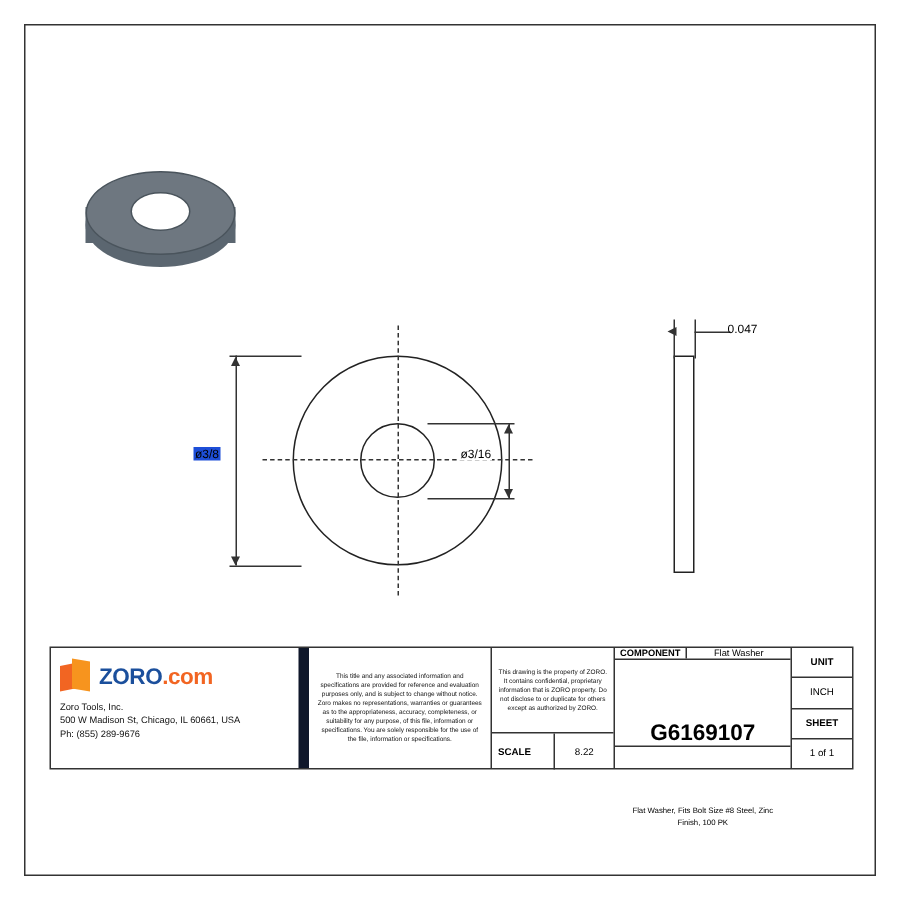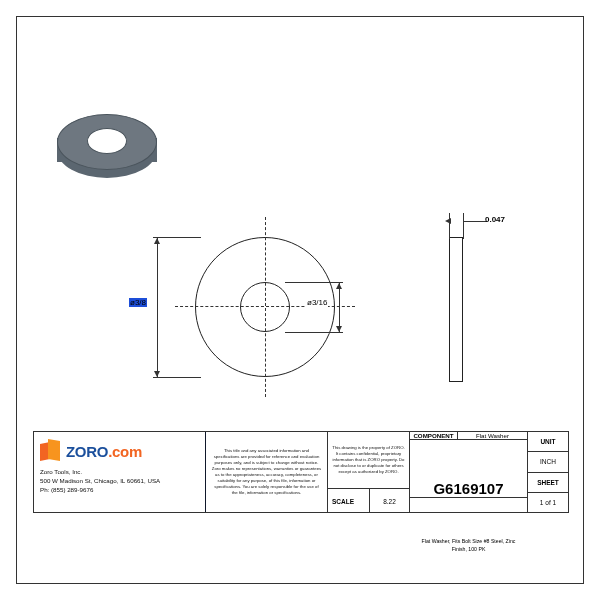--- a/index.html
+++ b/index.html
@@ -77,36 +77,36 @@
   .arrow{position:absolute;width:0;height:0;}
   .arr-up{border-left:3px solid transparent;border-right:3px solid transparent;border-bottom:6px solid #333;}
   .arr-down{border-left:3px solid transparent;border-right:3px solid transparent;border-top:6px solid #333;}
   .arr-left{border-top:3px solid transparent;border-bottom:3px solid transparent;border-right:6px solid #333;}
   
   .dim-id-ext-top{position:absolute;left:150px;top:60px;width:58px;height:0;border-top:1px solid #333;}
   .dim-id-ext-bot{position:absolute;left:150px;top:110px;width:58px;height:0;border-top:1px solid #333;}
   .dim-id-line{position:absolute;left:204px;top:60px;width:0;height:50px;border-left:1px solid #333;}
   .dim-id-label{position:absolute;left:171px;top:76px;font-size:8px;background:#fff;padding:0 1px;}
   
-  #sideview{position:absolute;left:420px;top:190px;width:120px;height:190px;font-weight:bold;}
+  #sideview{position:absolute;left:420px;top:190px;width:120px;height:190px;}
   .siderect{
     position:absolute;left:12px;top:30px;width:14px;height:145px;
     border:1px solid #222;box-sizing:border-box;background:#fff;
   }
   .thk-ext-l{position:absolute;left:12px;top:6px;width:0;height:26px;border-left:1px solid #333;}
   .thk-ext-r{position:absolute;left:26px;top:6px;width:0;height:26px;border-left:1px solid #333;}
   .thk-line{position:absolute;left:26px;top:14px;width:24px;height:0;border-top:1px solid #333;}
   .thk-label{position:absolute;left:48px;top:8px;font-size:8px;}
   
   #titleblock{
     position:absolute;left:16px;bottom:70px;width:536px;height:82px;
     border:1px solid #333;box-sizing:border-box;
     display:flex;
   }
-  .tb-left{width:172px;border-right:1px solid #0f172a;box-sizing:border-box;padding:8px 12px 4px 6px;display:flex;flex-direction:column;}
+  .tb-left{width:172px;border-right:7px solid #0f172a;box-sizing:border-box;padding:8px 12px 4px 6px;display:flex;flex-direction:column;}
   .logo-row{display:flex;align-items:center;gap:4px;margin-bottom:6px;}
   .logo-mark{width:22px;height:22px;position:relative;flex:none;}
   .logo-mark .sq1{position:absolute;left:0;top:3px;width:10px;height:17px;background:#f26522;transform:skewY(-12deg);}
   .logo-mark .sq2{position:absolute;left:8px;top:0px;width:12px;height:20px;background:#f7941e;transform:skewY(10deg);}
   .logo-text{font-size:15px;font-weight:bold;letter-spacing:-0.3px;}
   .logo-text .zoro{color:#1b4f9c;}
   .logo-text .dotcom{color:#f26522;}
   .addr{font-size:6.2px;line-height:1.45;color:#111;}
   .tb-notes{width:122px;border-right:1px solid #333;box-sizing:border-box;padding:5px 5px;
     font-size:4.3px;line-height:1.42;text-align:center;color:#111;display:flex;align-items:center;}

